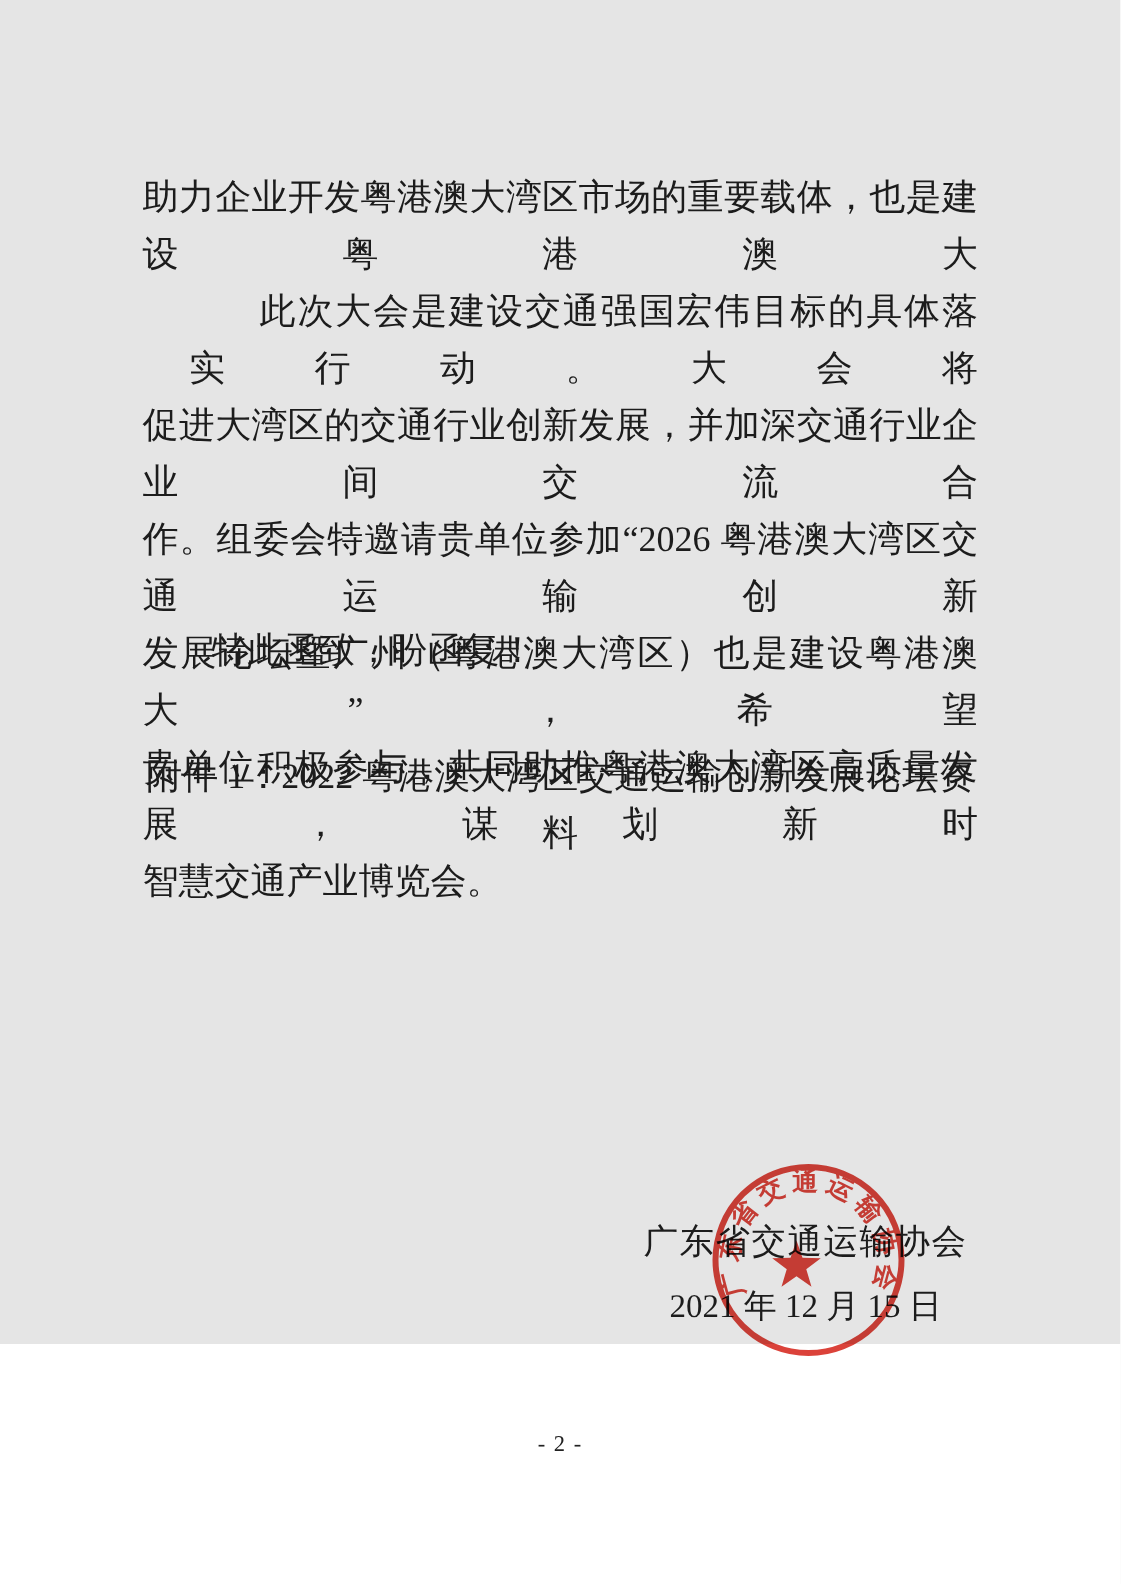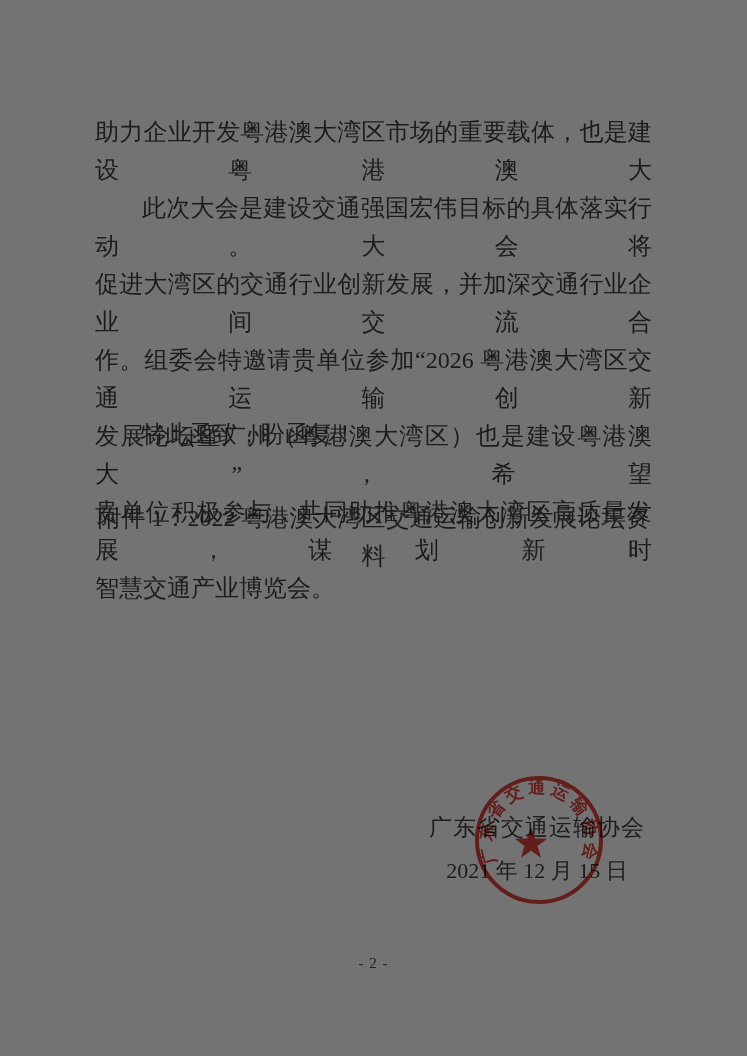--- a/index.html
+++ b/index.html
@@ -1,40 +1,40 @@
 <!DOCTYPE html>
 <html><head>
 <meta charset="utf-8">
 <style>
   * { margin: 0; padding: 0; box-sizing: border-box; }
   html, body { background: #ffffff; }
   body { width: 747px; height: 1056px; position: relative; overflow: hidden; }
   .page {
     position: absolute; inset: 0;
-    width: 747px; height: 1056px;
-    background: #737373;
+    width: 747px; height: 896px;
+    background: #e5e5e5;
     font-family: "Liberation Serif", "DejaVu Serif", serif;
     color: #1c1c1c;
   }
   .content {
     position: absolute;
     left: 95px;
     width: 557px;
   }
   .line {
     font-size: 24px;
     line-height: 38px;
     white-space: normal;
     color: #1c1c1c;
   }
   .j {
     text-align: justify;
     text-align-last: justify;
   }
-  .indent2 { text-indent: 47px; }
+  .indent2 { text-indent: 47px; margin-left: 31px; }
   .body-block { top: 113px; }
   .closing-block { top: 415px; }
   .closing-block .line { padding-left: 46px; }
   .attach-block { top: 499px; text-align: center; }
   .contact-block { top: 607px; }
   .contact-heading {
     font-weight: bold;
     font-size: 24px;
     line-height: 38px;
     font-family: "Liberation Sans", "DejaVu Sans", sans-serif;

